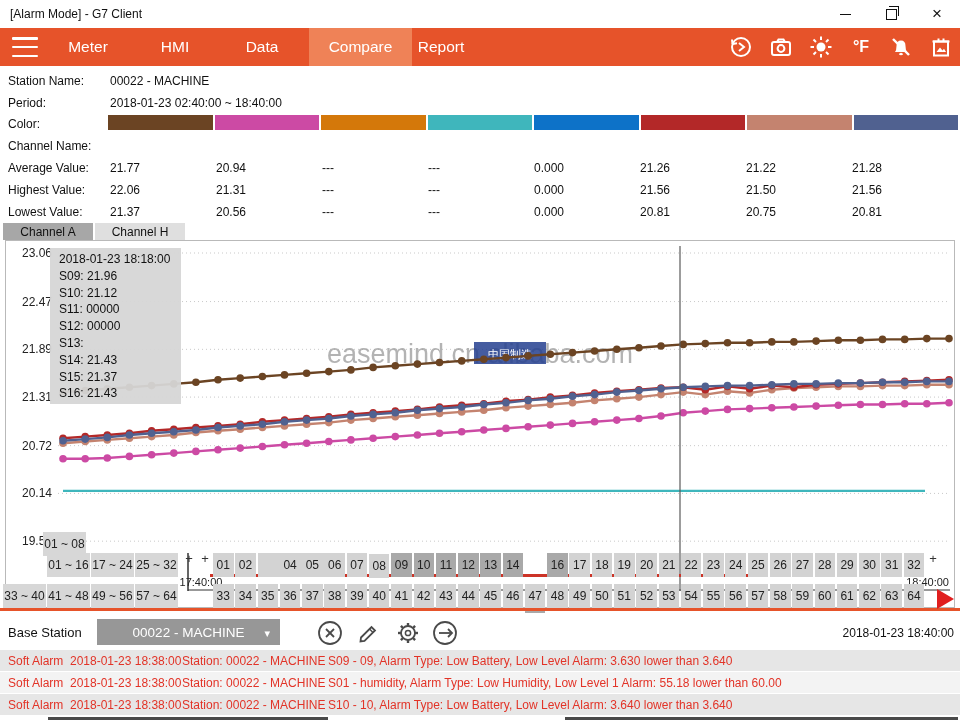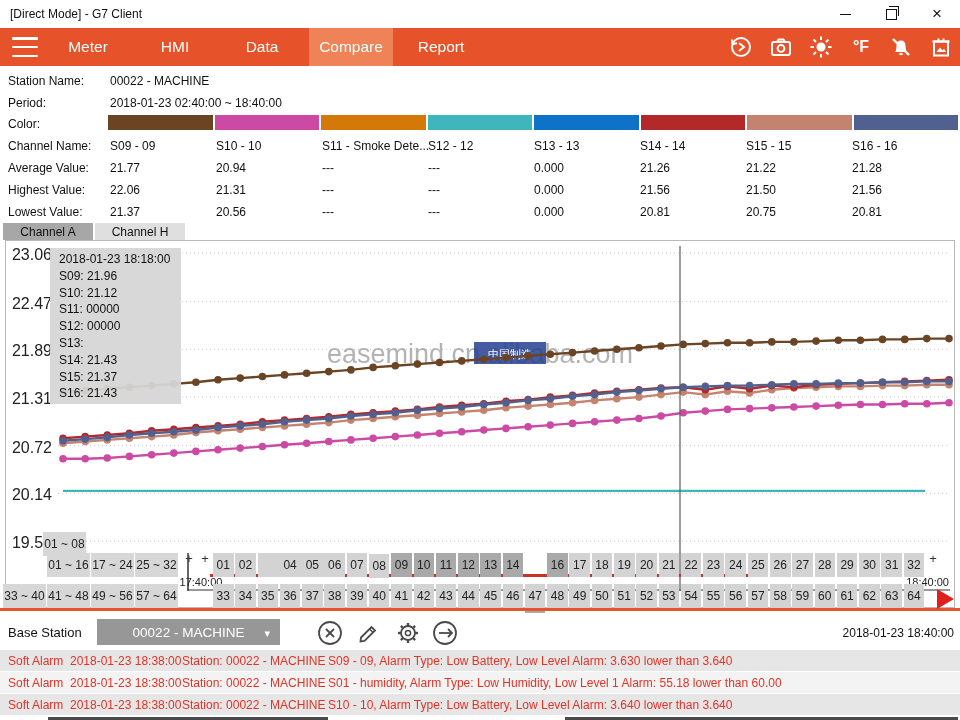--- a/index.html
+++ b/index.html
@@ -29,21 +29,21 @@
   .cell{width:106px;flex:0 0 106px;font-size:12px;color:#111;white-space:nowrap;overflow:hidden;}
   .swatchrow{position:absolute;left:108px;width:850px;display:flex;gap:2px;}
   .swatch{height:15px;flex:1 1 auto;}
   
   .tab{position:absolute;top:223px;height:17px;display:flex;align-items:center;justify-content:center;
        font-size:12px;color:#111;cursor:pointer;}
   .tab.active{background:#A7A7A7;}
   .tab.inactive{background:#DFDFDF;}
   
   #chartbox{position:absolute;left:5px;top:240px;width:950px;height:368px;background:#fff;border:1px solid #B9B9B9;box-sizing:border-box;z-index:0;}
-  .ylab{position:absolute;width:44px;text-align:right;font-size:16px;color:#222;}
+  .ylab{position:absolute;width:44px;text-align:right;font-size:12px;color:#222;}
   #tooltip{position:absolute;left:44px;top:7px;width:131px;height:156px;background:rgba(214,214,214,0.95);
            z-index:5;padding:3px 0 0 9px;box-sizing:border-box;font-size:12px;line-height:16.8px;color:#111;}
   
   .grpbtn{position:absolute;width:43px;height:24px;background:#D7D7D7;display:flex;align-items:center;justify-content:center;
           font-size:12px;color:#222;z-index:2;cursor:pointer;}
   .numbtn{position:absolute;width:20.5px;height:24px;background:#D3D3D3;display:flex;align-items:center;justify-content:center;
           font-size:12px;color:#222;z-index:2;cursor:pointer;}
   .numbtn.sel{background:#A9A9A9;}
   .plusbtn{position:absolute;width:14px;height:16px;font-size:13px;color:#333;text-align:center;line-height:14px;z-index:2;cursor:pointer;}
   #redline{position:absolute;left:210px;top:574px;width:545px;height:2.5px;background:#CC3327;z-index:1;}
@@ -66,21 +66,21 @@
   .alarmrow .a-station{width:146px;flex:0 0 146px;}
   .bottomseg{position:absolute;top:717px;height:3px;background:#4a4a4a;}
   svg text{font-family:"Liberation Sans","DejaVu Sans",sans-serif;}
 </style>
 </head>
 <body>
 
 <div id="app">
 
   <div id="titlebar">
-    <span id="title">[Direct Mode] - G7 Client</span>
+    <span id="title">[Alarm Mode] - G7 Client</span>
     <div id="wincontrols">
       <div class="winbtn">
           <span class="min-glyph"></span>
         </div>
       <div class="winbtn">
           <span class="restore-glyph"></span>
         </div>
       <div class="winbtn">
           <span style="font-size:17px;">×</span>
         </div>
@@ -90,21 +90,21 @@
   <div id="navbar">
     <div id="hamburger">
         <div></div>
         <div></div>
         <div></div>
       </div>
     <div id="navitems">
         <div class="navitem" style="left: 48px; width: 80px;">Meter</div>
         <div class="navitem" style="left: 135px; width: 80px;">HMI</div>
         <div class="navitem" style="left: 222px; width: 80px;">Data</div>
-        <div class="navitem active" style="left: 309px; width: 84px;">Compare</div>
+        <div class="navitem active" style="left: 309px; width: 103px;">Compare</div>
         <div class="navitem" style="left: 397px; width: 88px;">Report</div>
       </div>
     <div id="navicons">
       <span class="navicon">
         <svg width="24" height="24" viewBox="0 0 24 24">
             <circle cx="12" cy="12" r="9" fill="none" stroke="#fff" stroke-width="2"></circle>
             <path d="M10 8 L15 12 L10 16" fill="none" stroke="#fff" stroke-width="2"></path>
             <path d="M3.5 9 L3 4.5 M3.5 9 L8 8.2" stroke="#fff" stroke-width="2" fill="none"></path>
           </svg>
       </span>
@@ -164,30 +164,20 @@
       <div class="swatch" style="background: rgb(204, 74, 164);"></div>
       <div class="swatch" style="background: rgb(212, 120, 10);"></div>
       <div class="swatch" style="background: rgb(63, 182, 188);"></div>
       <div class="swatch" style="background: rgb(13, 114, 200);"></div>
       <div class="swatch" style="background: rgb(179, 40, 40);"></div>
       <div class="swatch" style="background: rgb(196, 131, 111);"></div>
       <div class="swatch" style="background: rgb(80, 97, 144);"></div>
     </div>
 
   <span class="inforow-label" style="top:139px;">Channel Name:</span>
-  <div class="cells" style="top:139px;" id="row-names">
-      <div class="cell">S09 - 09</div>
-      <div class="cell">S10 - 10</div>
-      <div class="cell">S11 - Smoke Dete...</div>
-      <div class="cell">S12 - 12</div>
-      <div class="cell">S13 - 13</div>
-      <div class="cell">S14 - 14</div>
-      <div class="cell">S15 - 15</div>
-      <div class="cell">S16 - 16</div>
-    </div>
   <span class="inforow-label" style="top:161px;">Average Value:</span>
   <div class="cells" style="top:161px;" id="row-avg">
       <div class="cell">21.77</div>
       <div class="cell">20.94</div>
       <div class="cell">---</div>
       <div class="cell">---</div>
       <div class="cell">0.000</div>
       <div class="cell">21.26</div>
       <div class="cell">21.22</div>
       <div class="cell">21.28</div>

